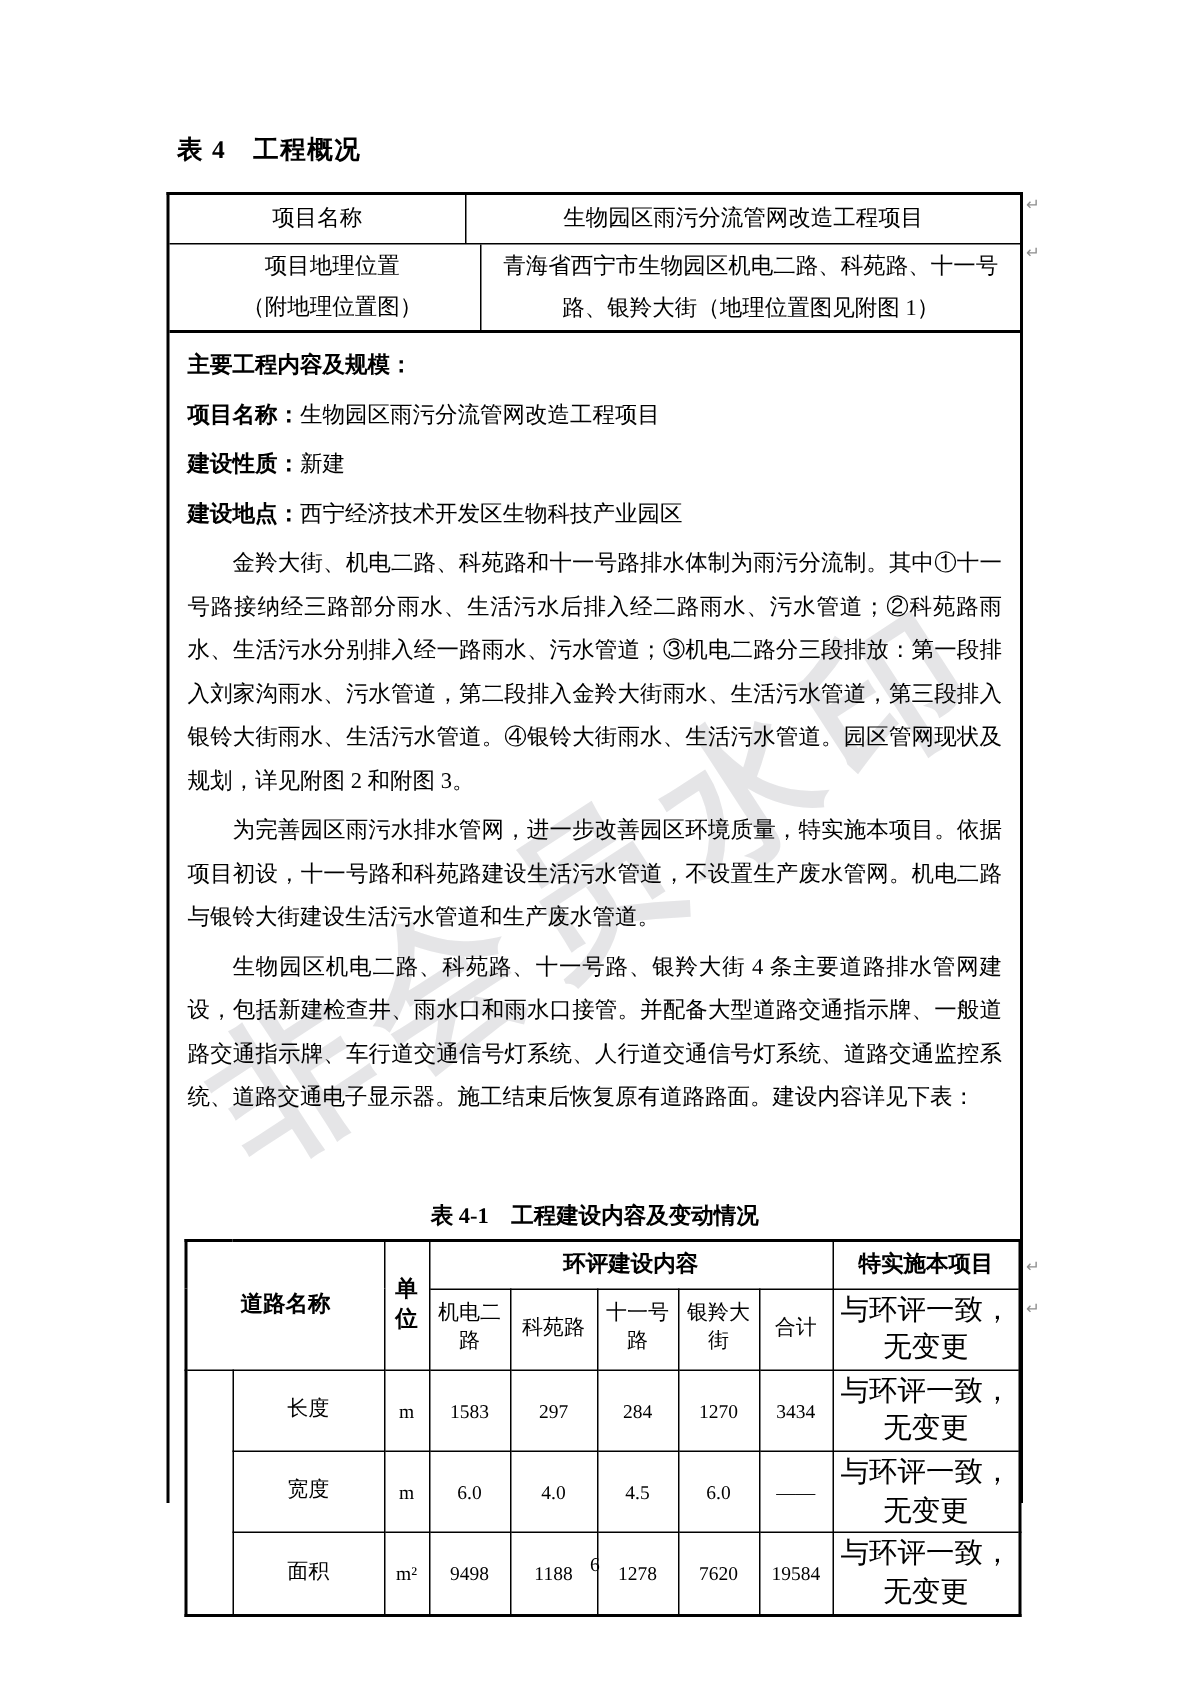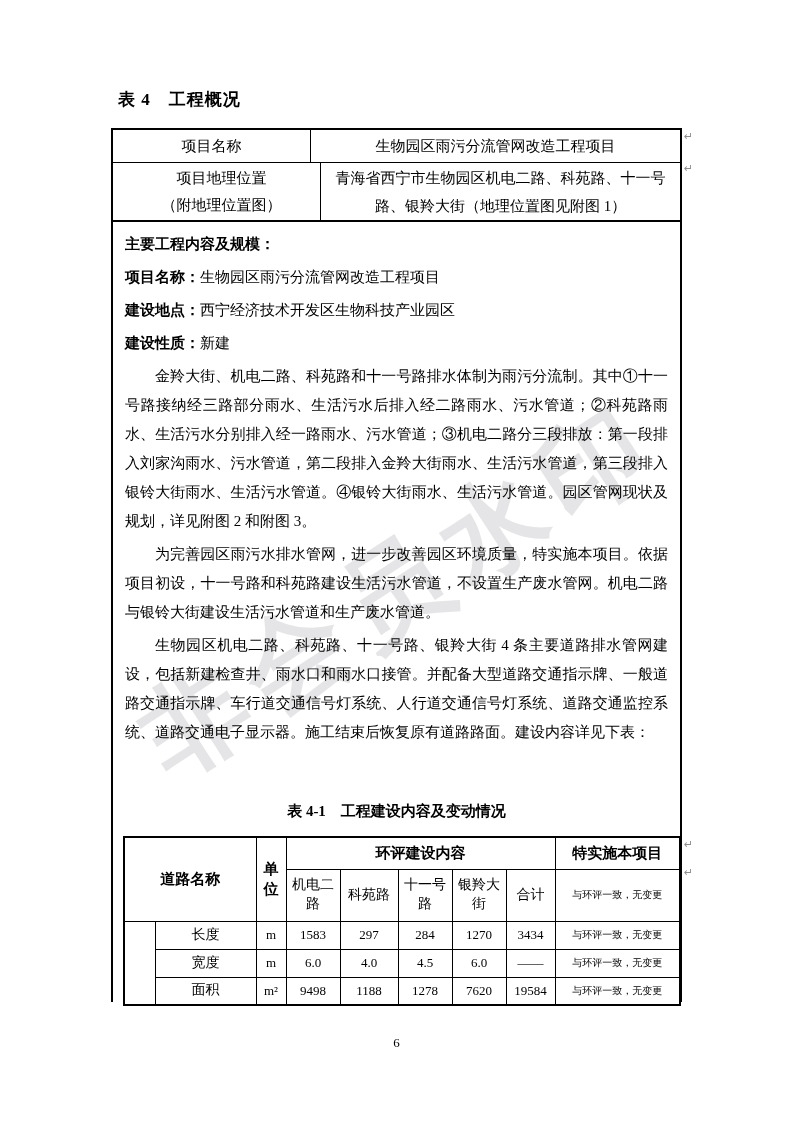--- a/index.html
+++ b/index.html
@@ -38,36 +38,36 @@
   .main { padding:4px 8px 0 8px; }
   .text-block {
     height:570px; overflow:hidden; font-size:15px; line-height:29px;
     text-align:justify;
   }
   .text-block p { margin:4px; }
   .bold-line { font-weight:bold; }
   .fld b { font-weight:bold; }
   .para { text-indent:2em; }
   .sub-head { text-indent:2em; font-weight:bold; }
-  .tbl-title { text-align:center; font-weight:bold; font-size:15px; line-height:29px; margin:1px 0 10px 0; }
+  .tbl-title { text-align:center; font-weight:bold; font-size:15px; line-height:29px; margin:1px 0 0 0; }
   table.t41 {
     border-collapse:collapse; table-layout:fixed; width:556px; margin-left:2px;
     border:2px solid #000;
   }
   .t41 td {
     border:1px solid #000; text-align:center; vertical-align:middle;
     font-size:14px; line-height:1.35; padding:1px 1px; overflow:hidden;
     box-sizing:border-box;
   }
   .t41 tr.hr1 { height:32px; }
   .t41 tr.hr2 { height:52px; }
   .t41 tr.dr  { height:28px;padding-left:44px; }
   .t41 .b { font-weight:bold; font-size:15px; }
   .t41 .num { font-size:13px; }
-  .t41 .actual { font-size:10px; }
+  .t41 .actual { font-size:19px; }
   .retmark {
     position:absolute; font-size:11px; color:#8f8f8f;
     font-family:"DejaVu Sans","Liberation Sans",sans-serif;
   }
   .page-num {
     position:absolute; top:1035px; left:0; width:100%; text-align:center;
     font-size:13px;
   }
 </style>
 </head>
@@ -89,22 +89,22 @@
       <span>项目地理位置</span>
       <span>（附地理位置图）</span>
     </div>
     <div class="itv">青海省西宁市生物园区机电二路、科苑路、十一号路、银羚大街（地理位置图见附图 1）</div>
   </div>
 
   <div class="main">
     <div class="text-block">
       <p class="bold-line">主要工程内容及规模：</p>
       <p class="fld"><b>项目名称：</b><span>生物园区雨污分流管网改造工程项目</span></p>
+      <p class="fld"><b>建设性质：</b><span>新建</span></p>
       <p class="fld"><b>建设地点：</b><span>西宁经济技术开发区生物科技产业园区</span></p>
-      <p class="fld"><b>建设性质：</b><span>新建</span></p>
       <p class="para">金羚大街、机电二路、科苑路和十一号路排水体制为雨污分流制。其中①十一号路接纳经三路部分雨水、生活污水后排入经二路雨水、污水管道；②科苑路雨水、生活污水分别排入经一路雨水、污水管道；③机电二路分三段排放：第一段排入刘家沟雨水、污水管道，第二段排入金羚大街雨水、生活污水管道，第三段排入银铃大街雨水、生活污水管道。④银铃大街雨水、生活污水管道。园区管网现状及规划，详见附图 2 和附图 3。</p>
       <p class="para">为完善园区雨污水排水管网，进一步改善园区环境质量，特实施本项目。依据项目初设，十一号路和科苑路建设生活污水管道，不设置生产废水管网。机电二路与银铃大街建设生活污水管道和生产废水管道。</p>
       <p class="para">生物园区机电二路、科苑路、十一号路、银羚大街 4 条主要道路排水管网建设，包括新建检查井、雨水口和雨水口接管。并配备大型道路交通指示牌、一般道路交通指示牌、车行道交通信号灯系统、人行道交通信号灯系统、道路交通监控系统、道路交通电子显示器。施工结束后恢复原有道路路面。建设内容详见下表：</p>
     </div>
 
     <p class="tbl-title">表 4-1　工程建设内容及变动情况</p>
 
     <table class="t41">
       <colgroup>
         <col style="width:31px">

